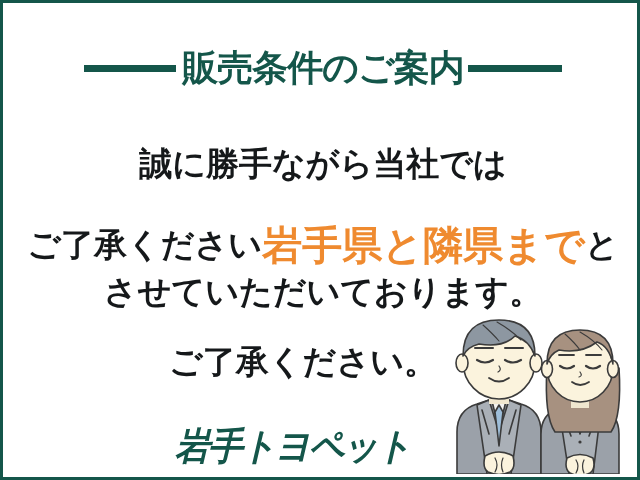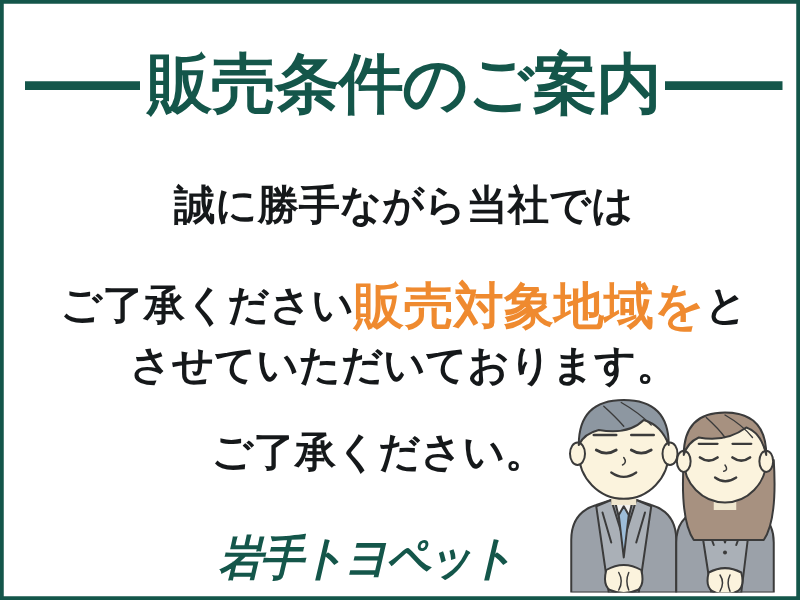--- a/index.html
+++ b/index.html
@@ -32,21 +32,21 @@
   }
   .title-dash {
     display: block;
     height: 7px;
     background: #14564a;
     flex: 0 0 auto;
   }
   #title-dash-left  { width: 92px; margin-right: 6px; }
   #title-dash-right { width: 94px; margin-left: 4px; }
   #title-text {
-    font-size: 52px;
+    font-size: 36px;
     line-height: 1;
     font-weight: 700;
     color: #14564a;
     letter-spacing: -1px;
     white-space: nowrap;
     text-align: center;
   }
 
   
   .body-line {
@@ -102,21 +102,21 @@
 
   <div id="title-row">
     <span id="title-dash-left" class="title-dash"></span>
     <span id="title-text">販売条件のご案内</span>
     <span id="title-dash-right" class="title-dash"></span>
   </div>
 
   <div id="body-line-1" class="body-line">誠に勝手ながら当社では</div>
 
   <div id="body-line-2" class="body-line">
-    <span>ご了承ください</span><span class="hl-orange">販売対象地域を</span><span>と</span>
+    <span>ご了承ください</span><span class="hl-orange">岩手県と隣県まで</span><span>と</span>
   </div>
 
   <div id="body-line-3" class="body-line">させていただいております。</div>
   <div id="body-line-4" class="body-line">ご了承ください。</div>
 
   <div id="logo">岩手トヨペット</div>
 
   <svg id="illustration" viewBox="0 0 196 168">
     <g stroke="#3b3b3b" stroke-width="1.6" stroke-linejoin="round" stroke-linecap="round">
 

